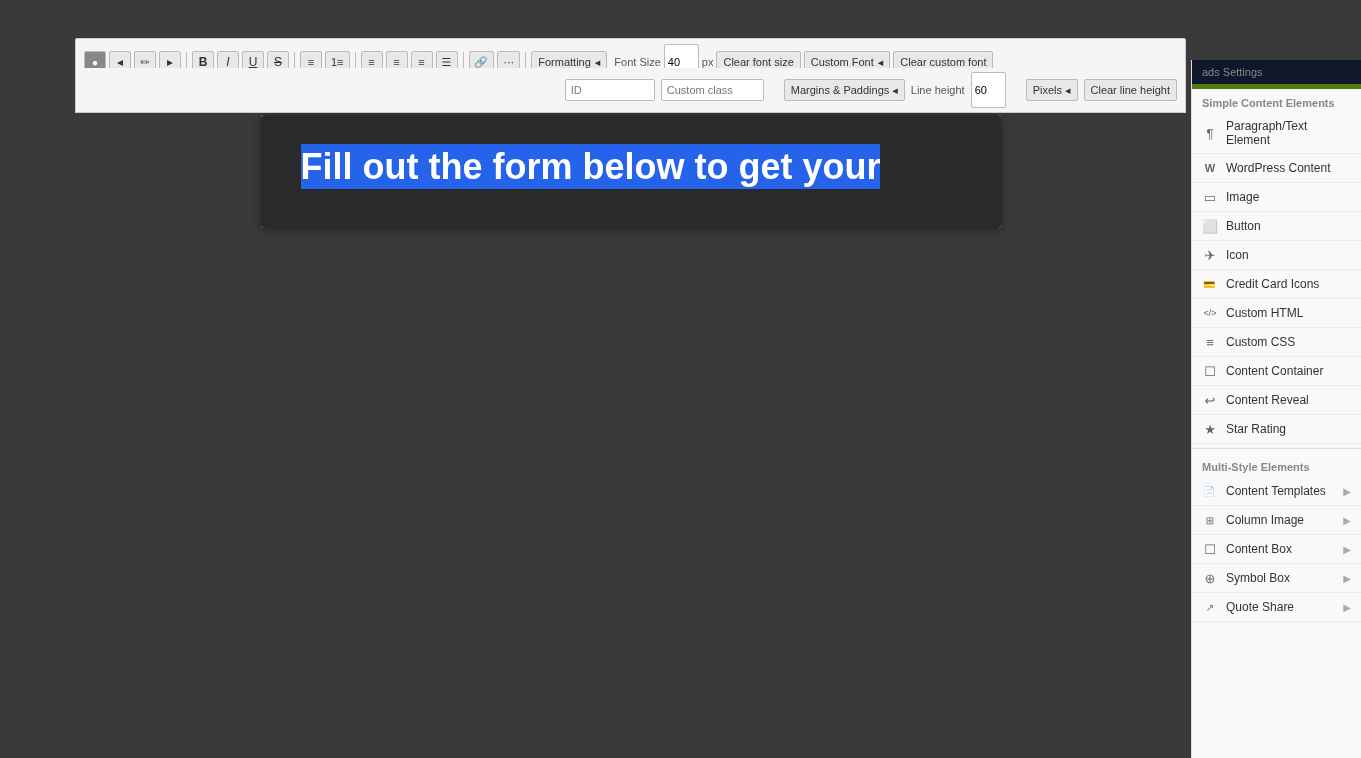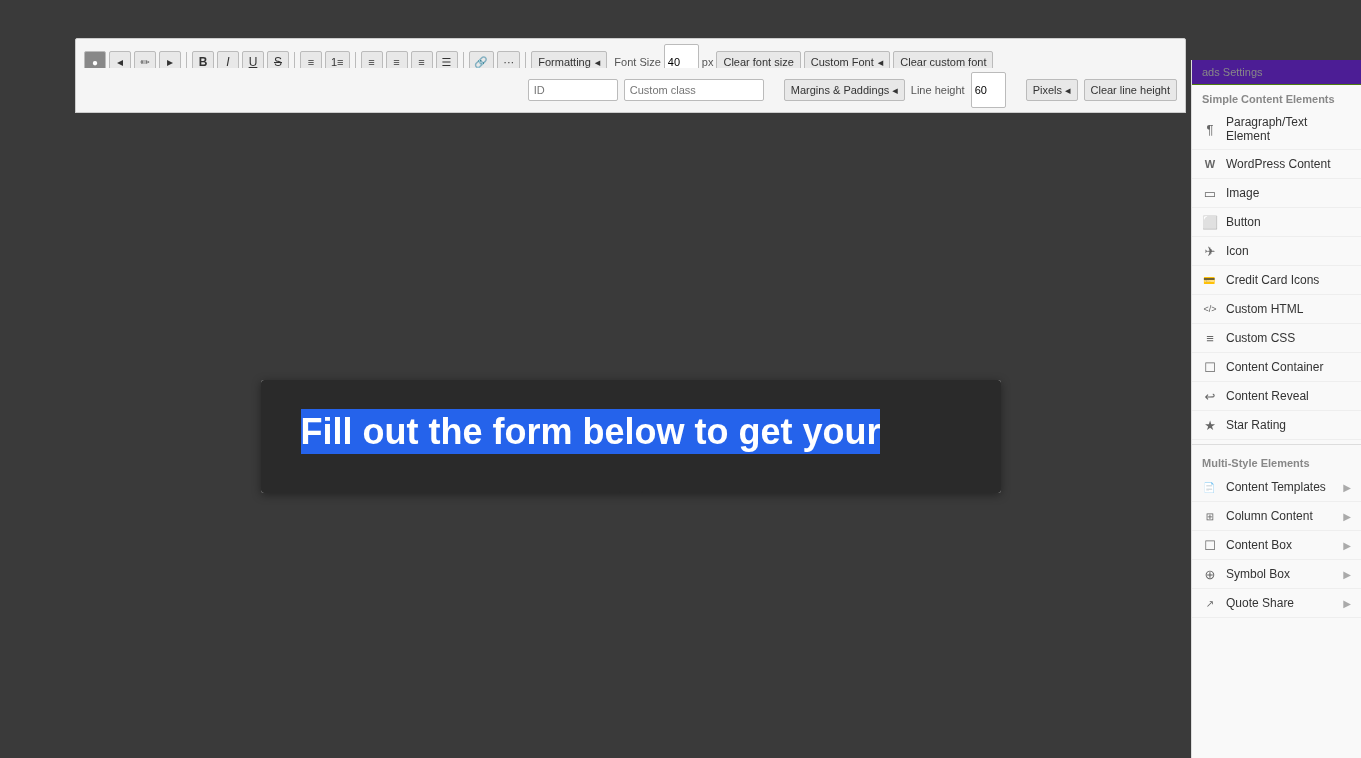--- a/index.html
+++ b/index.html
@@ -80,21 +80,21 @@
       z-index: 100;
       justify-content: flex-end;
     }
     .tb2-input {
       height: 22px;
       font-size: 11px;
       border: 1px solid #bbb;
       background: #fff;
       padding: 0 5px;
       border-radius: 2px;
-      width: 140px;
+      width: 103px;
     }
     .tb2-select-btn {
       font-size: 11px;
       color: #333;
       background: #e8e8e8;
       border: 1px solid #bbb;
       border-radius: 2px;
       padding: 2px 6px;
       height: 22px;
       cursor: pointer;
@@ -160,21 +160,21 @@
     
     .canvas-area {
       position: absolute;
       top: 100px;
       left: 75px;
       right: 175px;
       bottom: 0;
       background: #3a3a3a;
       display: flex;
       justify-content: center;
-      align-items: center;
+      align-items: flex-start;
       padding-top: 15px;
     }
 
     .page-frame {
       background: #fff;
       width: 740px;
       border-radius: 3px;
       overflow: hidden;
       box-shadow: 0 2px 10px rgba(0,0,0,0.4);
     }
@@ -403,21 +403,21 @@
         <br>
       </div>
       <div class="down-arrow"></div>
     </div>
 
   </div>
 </div>
 
 <div class="right-panel">
 
-  <div style="padding:6px 10px;font-size:11px;color:#888;border-bottom:1px solid #4d7c0f;background:#4c1d95;">
+  <div style="padding:6px 10px;font-size:11px;color:#888;border-bottom:5px solid #4d7c0f;background:#0f172a;">
     <span>ads Settings</span>
   </div>
 
   <div class="panel-section-title">Simple Content Elements</div>
 
   <div class="panel-item">
     <span class="panel-item-icon">¶</span>
     <span>Paragraph/Text Element</span>
   </div>
   <div class="panel-item">
@@ -464,21 +464,21 @@
   <div class="panel-section-divider"></div>
   <div class="panel-section-title">Multi-Style Elements</div>
 
   <div class="panel-item">
     <span class="panel-item-icon" style="font-size:10px;">📄</span>
     <span>Content Templates</span>
     <span class="panel-item-arrow">▶</span>
   </div>
   <div class="panel-item">
     <span class="panel-item-icon" style="font-size:10px;">⊞</span>
-    <span>Column Content</span>
+    <span>Column Image</span>
     <span class="panel-item-arrow">▶</span>
   </div>
   <div class="panel-item">
     <span class="panel-item-icon">☐</span>
     <span>Content Box</span>
     <span class="panel-item-arrow">▶</span>
   </div>
   <div class="panel-item">
     <span class="panel-item-icon">⊕</span>
     <span>Symbol Box</span>

